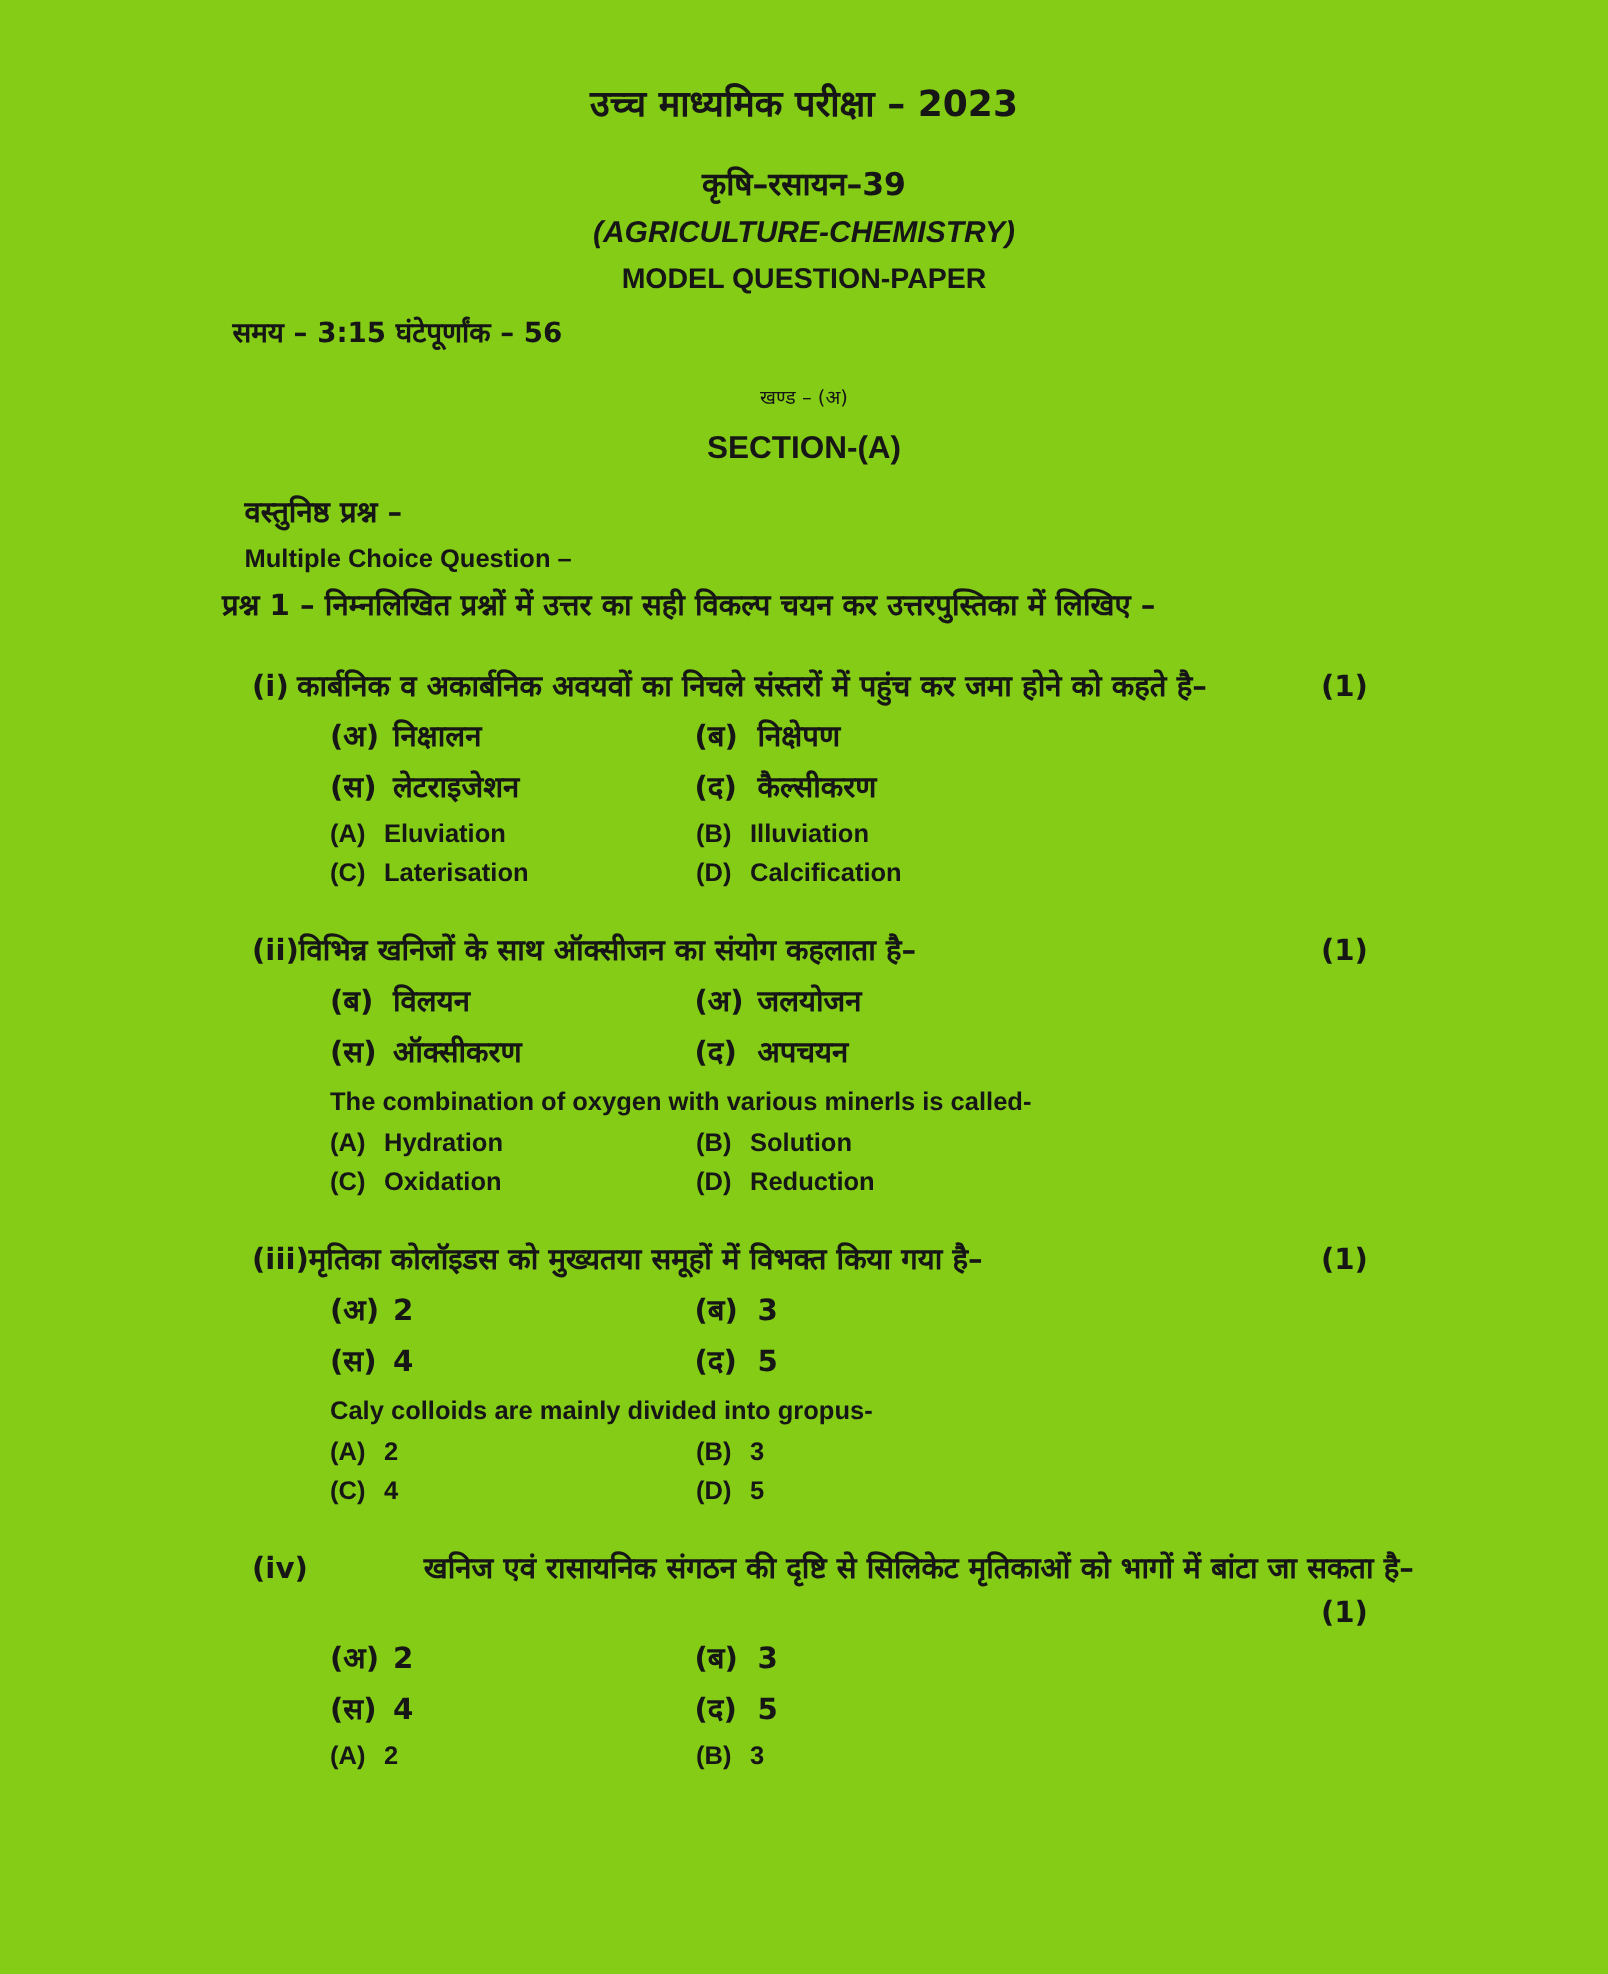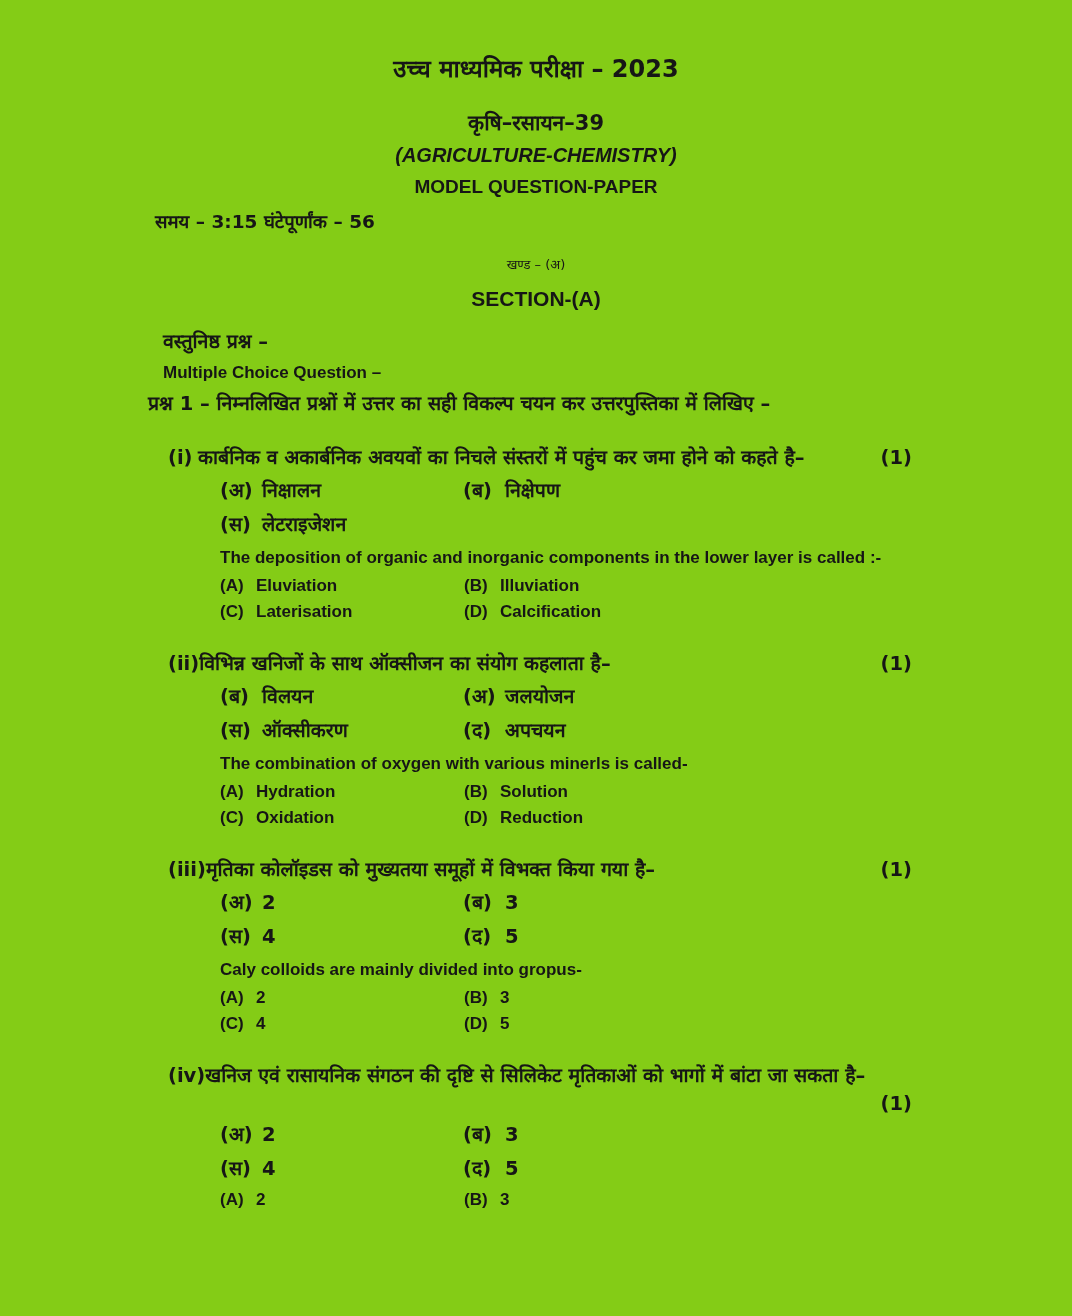--- a/index.html
+++ b/index.html
@@ -53,21 +53,21 @@
   
   .q { margin: 29px 0 0 168px; }
   .q-head {
     display: flex;
     align-items: flex-start;
     padding-right: 160px;
     font-size: 19.5px;
     font-weight: 700;
     line-height: 1.35;
   }
-  .q-head--wide { padding-right: 52px; }
+  .q-head--wide { padding-right: 52px; text-align: center; }
   .q-num  { flex: 0 0 30px; white-space: nowrap; }
   .q-text { flex: 1; }
   .q-marks { margin-left: 14px; white-space: nowrap; }
   .q-marks-line {
     padding-right: 160px;
     text-align: right;
     font-size: 19.5px;
     font-weight: 700;
     margin-top: 3px;
   }
@@ -128,22 +128,22 @@
   <section class="q">
     <div class="q-head">
       <span class="q-num">(i)</span>
       <span class="q-text">कार्बनिक व अकार्बनिक अवयवों का निचले संस्तरों में पहुंच कर जमा होने को कहते है–</span>
       <span class="q-marks">(1)</span>
     </div>
     <div class="opts opts-hi">
       <div class="opt"><span class="opt-label">(अ)</span><span class="opt-text">निक्षालन</span></div>
       <div class="opt"><span class="opt-label">(ब)</span><span class="opt-text">निक्षेपण</span></div>
       <div class="opt"><span class="opt-label">(स)</span><span class="opt-text">लेटराइजेशन</span></div>
-    </div>
-    <div class="q-en-text">The deposition of organic and inorganic components in the lower layer is called :-</div>
+      <div class="opt"><span class="opt-label">(द)</span><span class="opt-text">कैल्सीकरण</span></div>
+    </div>
     <div class="opts opts-en">
       <div class="opt"><span class="opt-label">(A)</span><span class="opt-text">Eluviation</span></div>
       <div class="opt"><span class="opt-label">(B)</span><span class="opt-text">Illuviation</span></div>
       <div class="opt"><span class="opt-label">(C)</span><span class="opt-text">Laterisation</span></div>
       <div class="opt"><span class="opt-label">(D)</span><span class="opt-text">Calcification</span></div>
     </div>
   </section>
 
   <section class="q">
     <div class="q-head">

